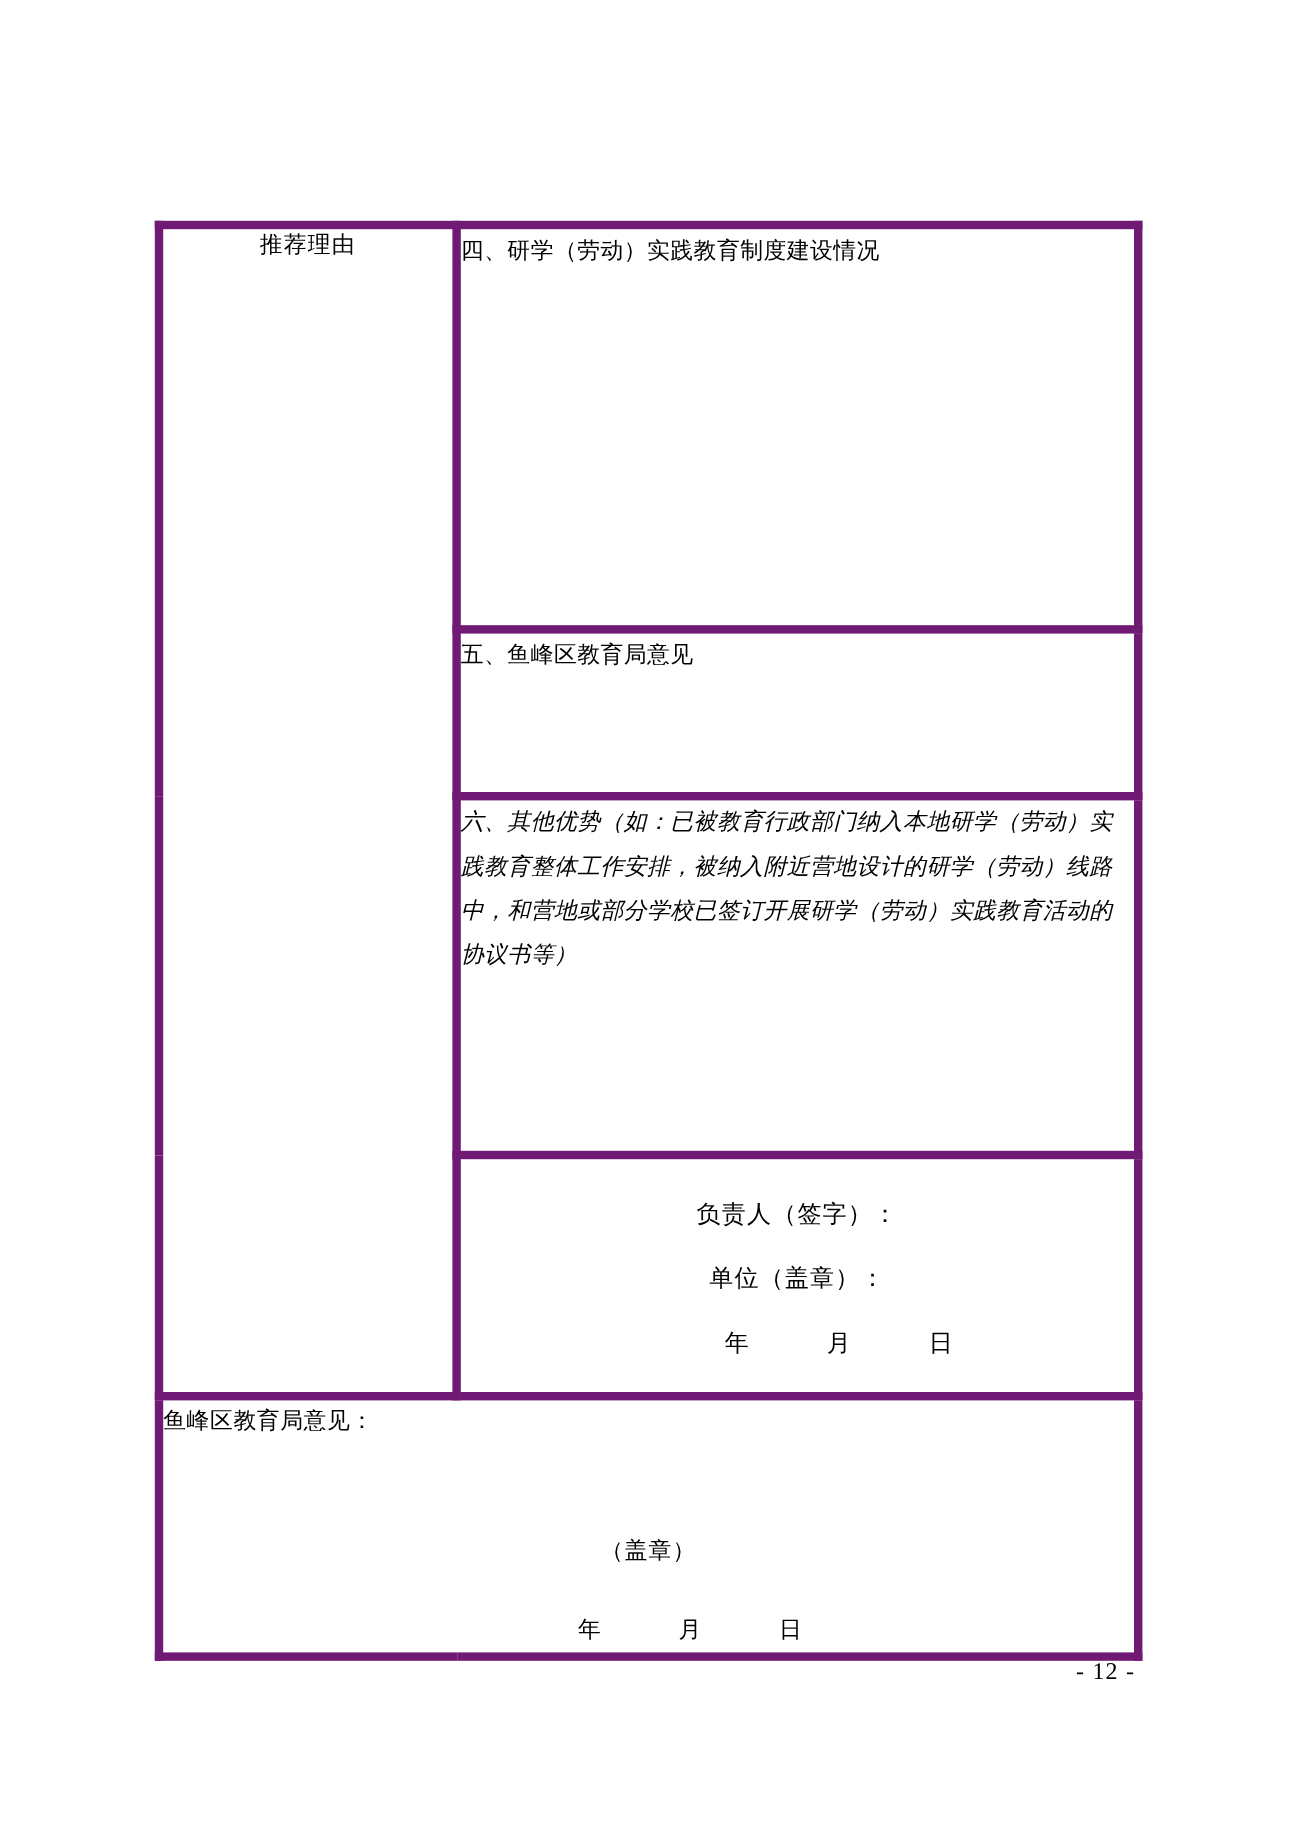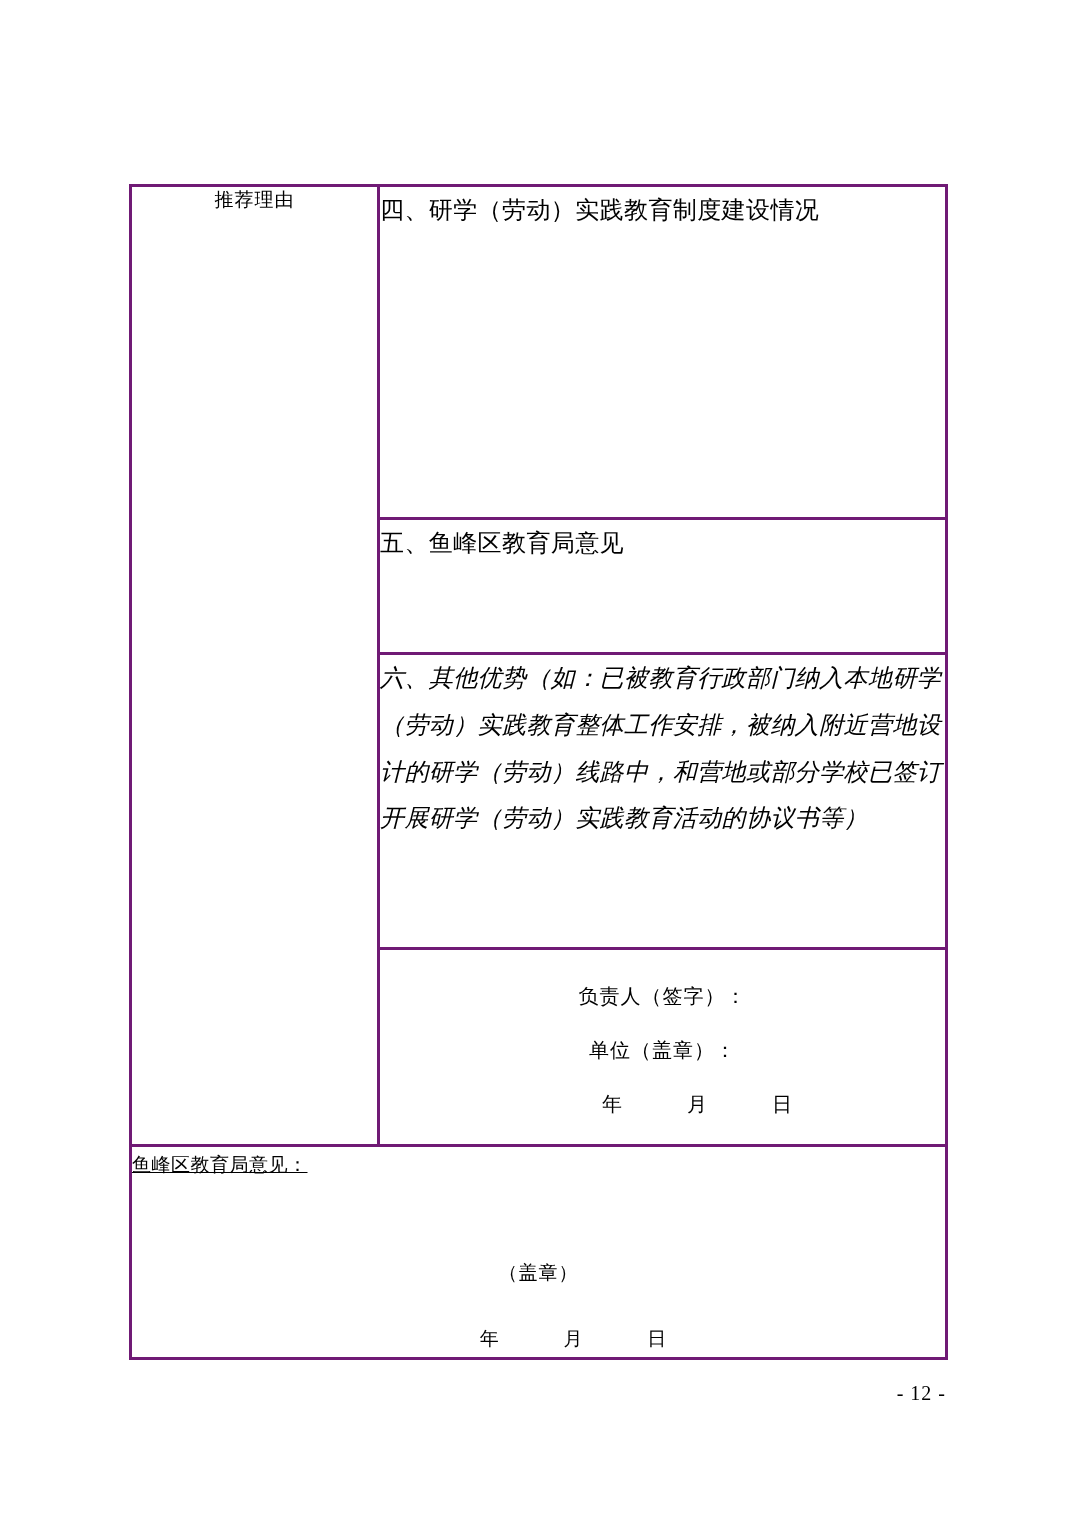--- a/index.html
+++ b/index.html
@@ -23,34 +23,34 @@
   }
   .form-table {
     position: absolute;
     left: 129px;
     top: 184px;
     width: 816px;
     border-collapse: collapse;
     table-layout: fixed;
   }
   .form-table td {
-    border: 3px solid #701a75;
+    border: 7px solid #701a75;
     vertical-align: top;
     padding: 0;
   }
   .label-cell {
     width: 248px;
     text-align: center;
     vertical-align: middle;
     font-size: 19px;
     letter-spacing: 1px;
   }
   .content-cell {
     padding: 22px 18px 18px 18px;
-    font-size: 24px;
+    font-size: 19px;
     line-height: 1.95;
     letter-spacing: 0.4px;
   }
   .cell-sec4 { height: 330px; }
   .cell-sec5 { height: 132px; }
   .cell-sec6 { height: 292px; font-style: italic; }
   .cell-sign { height: 194px; }
   .sign-block {
     padding-top: 34px;
     font-size: 20px;
@@ -71,21 +71,20 @@
   .date-m { margin-right: 58px; }
   .opinion-cell {
     height: 200px;
     padding: 22px 18px 18px 22px;
     font-size: 19px;
     line-height: 1.9;
     position: relative;
   }
   .opinion-title {
     letter-spacing: 0.5px;
-    text-decoration: underline;
   }
   .opinion-seal {
     text-align: center;
     margin-top: 72px;
     letter-spacing: 1px;
   }
   .opinion-date {
     text-align: center;
     margin-top: 30px;
     letter-spacing: 1px;

